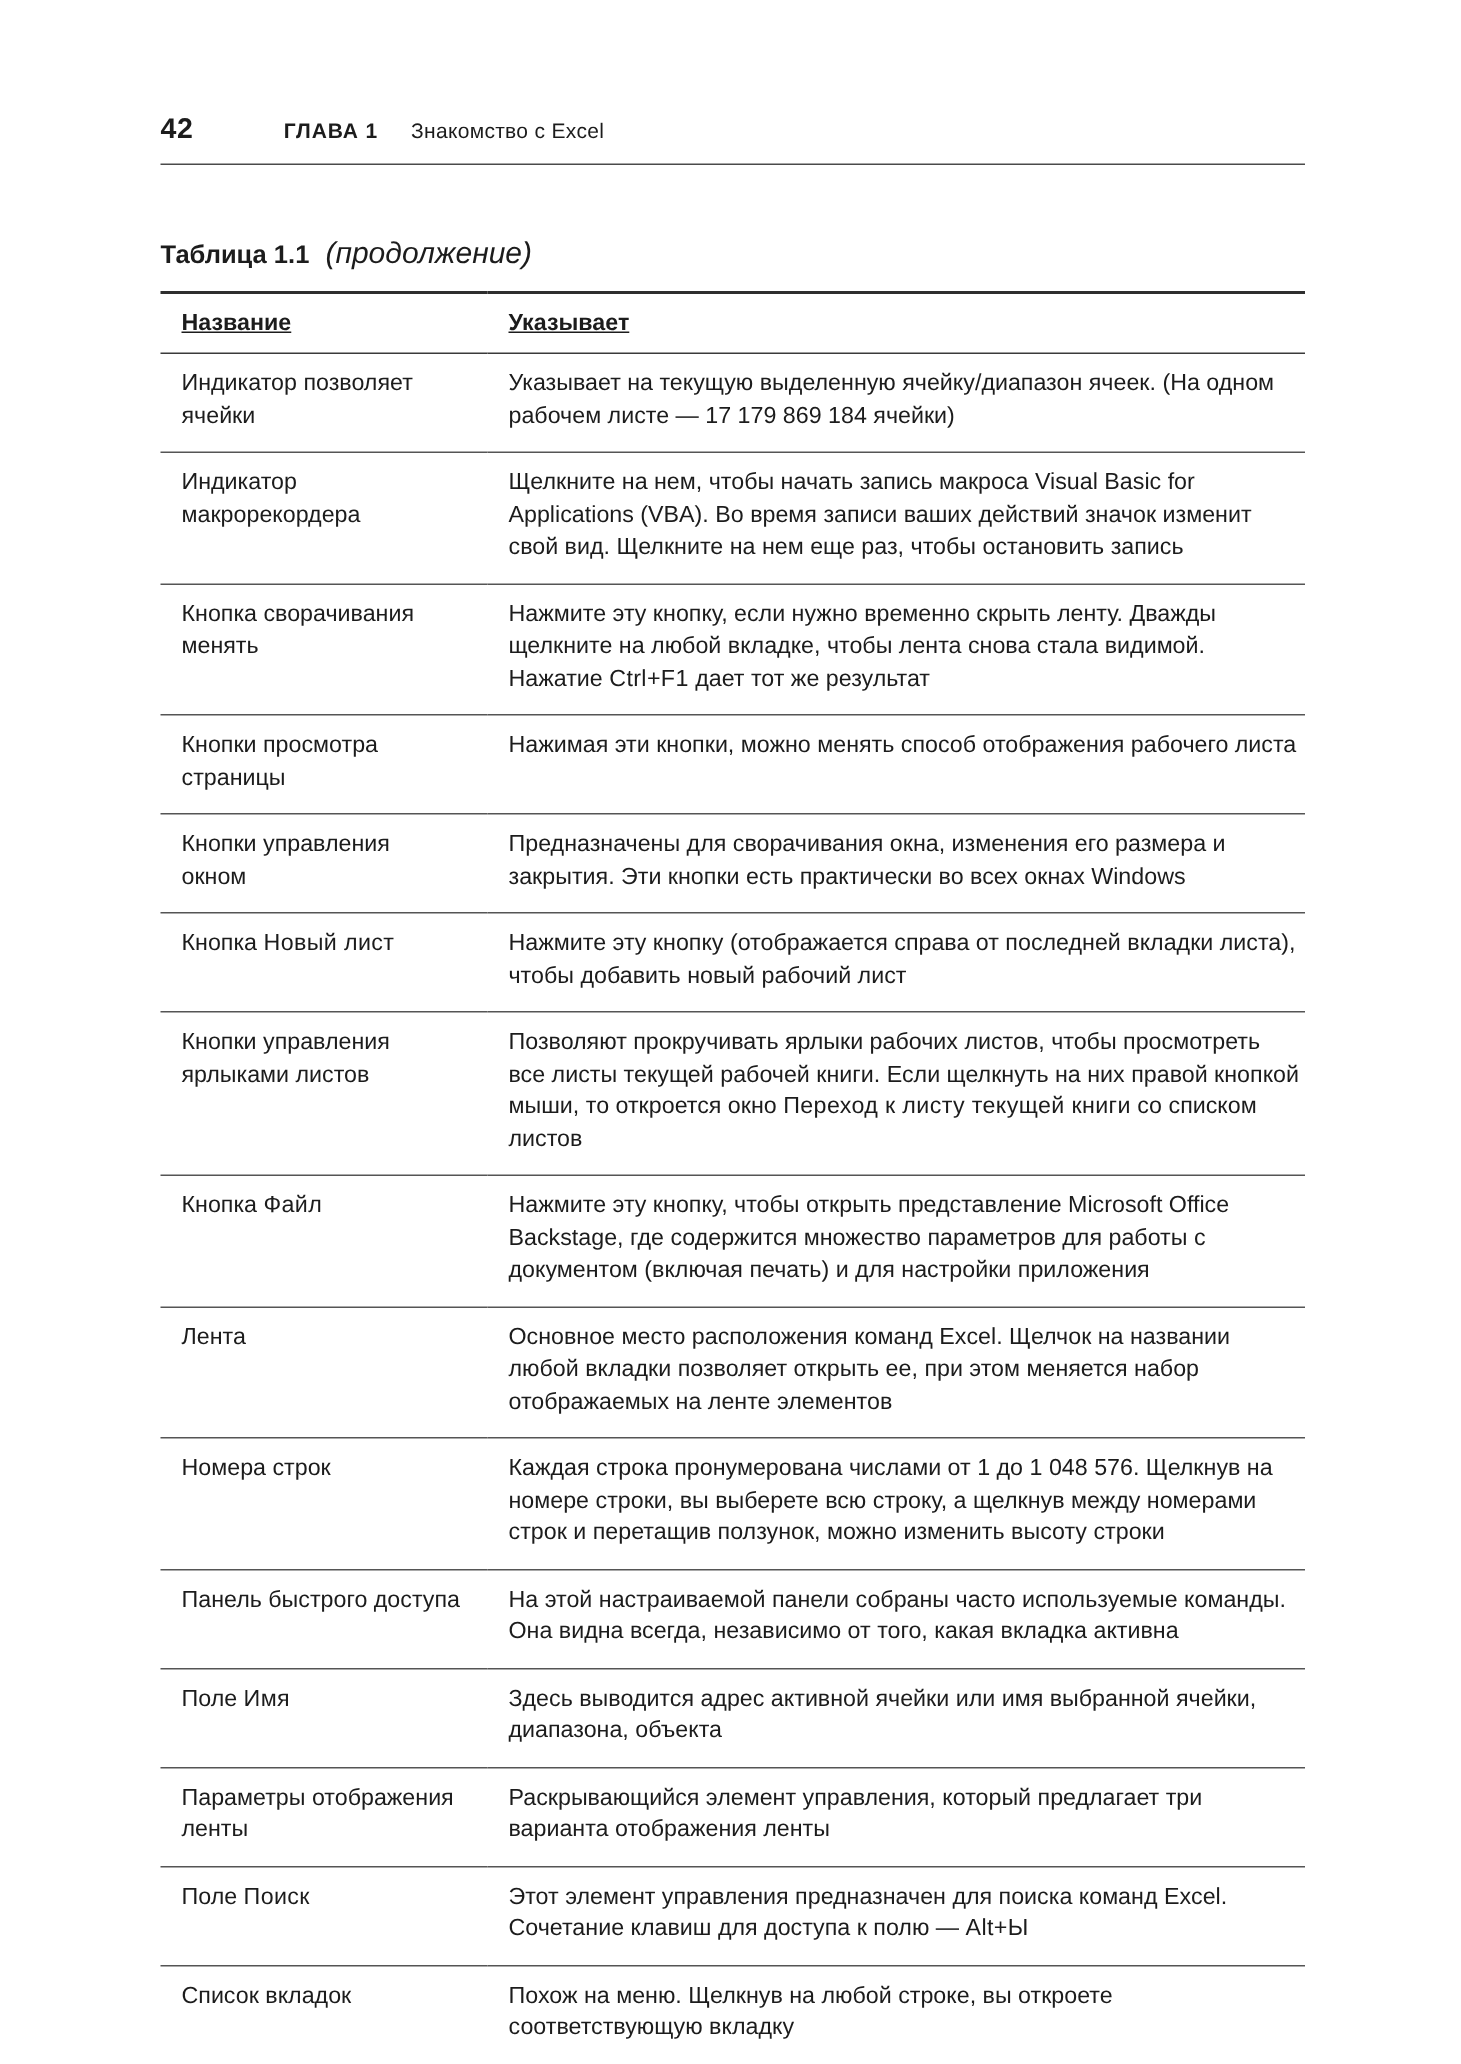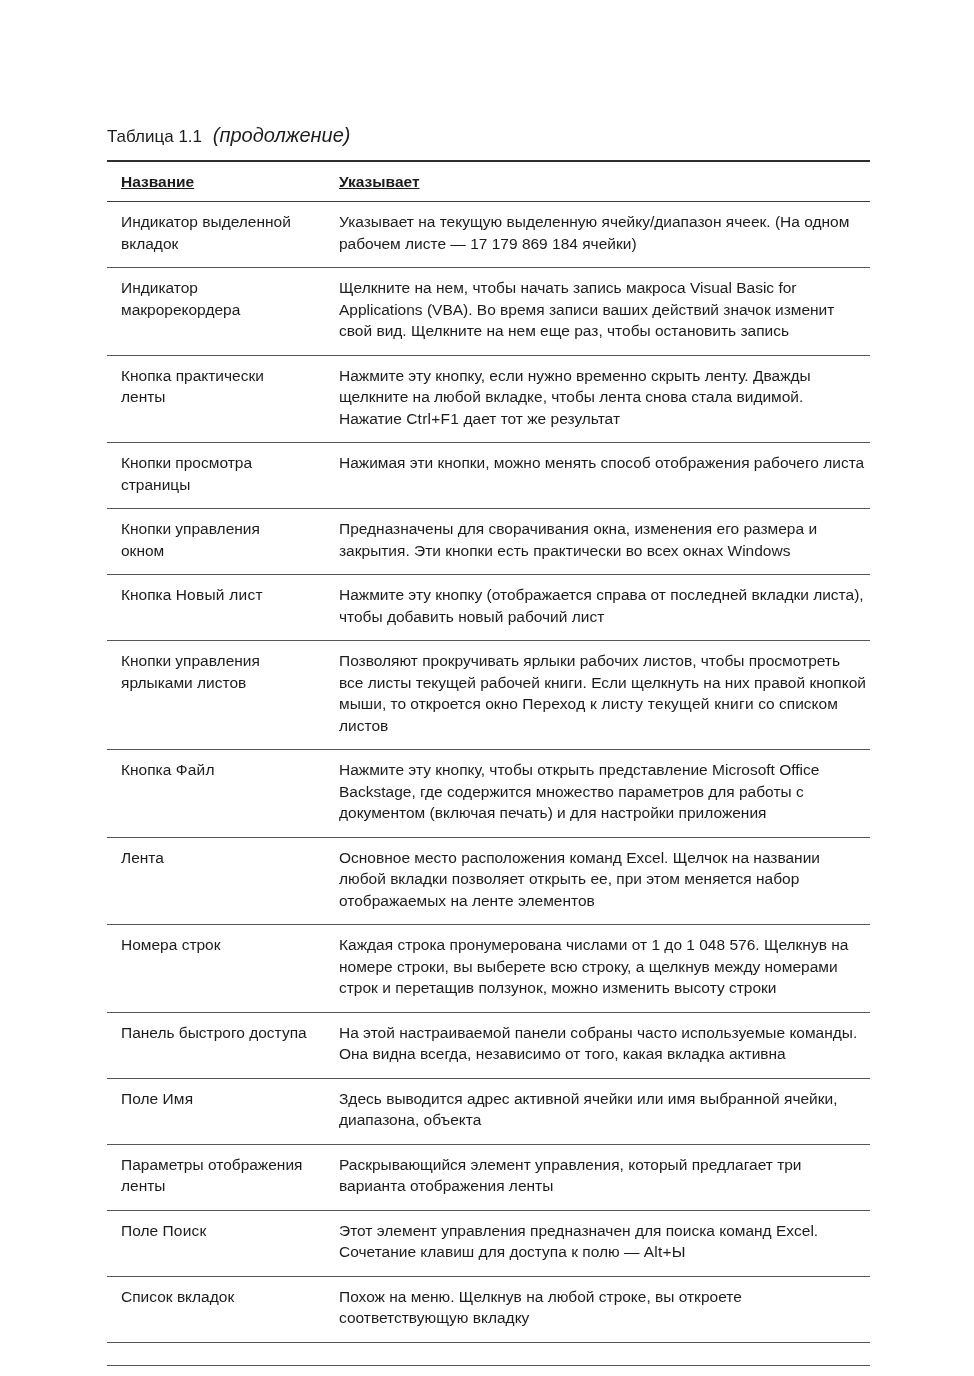--- a/index.html
+++ b/index.html
@@ -40,21 +40,21 @@
     font-size: 14px;
     font-weight: 400;
     letter-spacing: 0.2px;
   }
   
   .table-caption {
     margin-top: 48px;
     margin-bottom: 13px;
     font-size: 17px;
   }
-  .table-caption .cap-main { font-weight: 400; }
+  .table-caption .cap-main { font-weight: 700; }
   .table-caption .cap-note { font-style: italic; font-weight: 400; margin-left: 6px; font-size: 20px; }
 
   
   table.ref {
     width: 100%;
     border-collapse: collapse;
     border-top: 2px solid #2e2e2e;
   }
   table.ref thead th {
     text-align: left;
@@ -82,46 +82,51 @@
   span.b {
     font-weight: 400;
     letter-spacing: 0.25px;
   }
 </style>
 </head>
 <body>
 
 <div class="page">
 
+  <div class="running-head">
+    <span class="page-number">42</span>
+    <span class="chapter-label">ГЛАВА 1</span>
+    <span class="chapter-title">Знакомство с Excel</span>
+  </div>
 
   <div class="table-caption">
     <span class="cap-main">Таблица 1.1</span>
     <span class="cap-note">(продолжение)</span>
   </div>
 
   <table class="ref">
     <thead>
       <tr>
         <th>Название</th>
         <th>Указывает</th>
       </tr>
     </thead>
     <tbody>
   <tr>
-    <td class="name-cell"><span>Индикатор выделенной вкладок</span></td>
+    <td class="name-cell"><span>Индикатор позволяет ячейки</span></td>
     <td class="desc-cell"><span>Указывает на текущую выделенную ячейку/диапазон ячеек. (На одном рабочем листе — 17 179 869 184 ячейки)</span></td>
   </tr>
 
   <tr>
     <td class="name-cell"><span>Индикатор макрорекордера</span></td>
     <td class="desc-cell"><span>Щелкните на нем, чтобы начать запись макроса Visual Basic for Applications (VBA). Во время записи ваших действий значок изменит свой вид. Щелкните на нем еще раз, чтобы остановить запись</span></td>
   </tr>
 
   <tr>
-    <td class="name-cell"><span>Кнопка практически ленты</span></td>
+    <td class="name-cell"><span>Кнопка сворачивания менять</span></td>
     <td class="desc-cell"><span>Нажмите эту кнопку, если нужно временно скрыть ленту. Дважды щелкните на любой вкладке, чтобы лента снова стала видимой. Нажатие </span><span class="b">Ctrl+F1</span><span> дает тот же результат</span></td>
   </tr>
 
   <tr>
     <td class="name-cell"><span>Кнопки просмотра страницы</span></td>
     <td class="desc-cell"><span>Нажимая эти кнопки, можно менять способ отображения рабочего листа</span></td>
   </tr>
 
   <tr>
     <td class="name-cell"><span>Кнопки управления окном</span></td>

